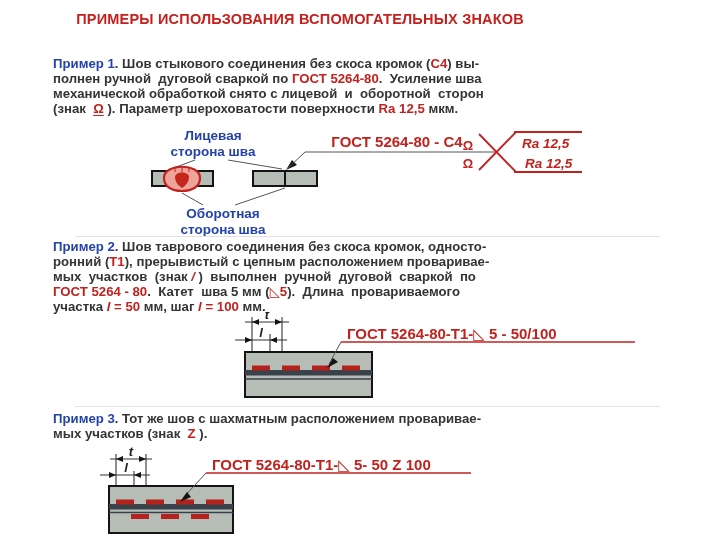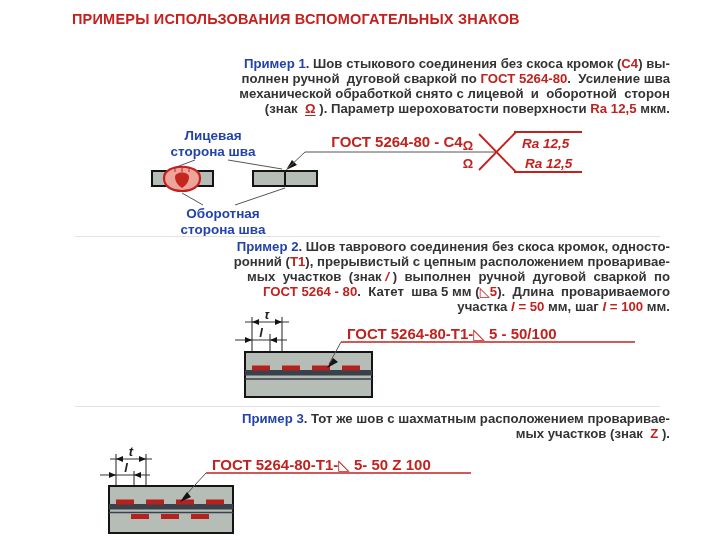--- a/index.html
+++ b/index.html
@@ -1,22 +1,22 @@
 <!DOCTYPE html>
 <html><head>
 <meta charset="utf-8">
 <style>
   html,body{margin:0;padding:0;background:#ffffff;}
   body{width:720px;height:540px;font-family:"Liberation Sans","DejaVu Sans",sans-serif;}
   .slide{position:relative;width:720px;height:540px;background:#ffffff;overflow:hidden;}
 
-  .title{position:absolute;left:72px;top:11px;width:452px;text-align:left;
+  .title{position:absolute;left:72px;top:11px;width:452px;text-align:right;
          font-size:14.5px;font-weight:bold;line-height:16px;color:#c5201d;letter-spacing:.2px;}
 
-  .para{position:absolute;left:86px;width:584px;text-align:right;font-weight:bold;
+  .para{position:absolute;left:53px;width:584px;text-align:left;font-weight:bold;
         font-size:13.2px;line-height:14.9px;color:#343434;white-space:pre-wrap;}
   .para-1{top:57px;}
   .para-2{top:240px;}
   .para-3{top:412px;}
 
   .seg-blue{color:#2343ab;}
   .seg-red{color:#c2221e;}
   .seg-body{color:#343434;}
   .seg-i{font-style:italic;}
   .seg-u{text-decoration:underline;text-underline-offset:2px;}

